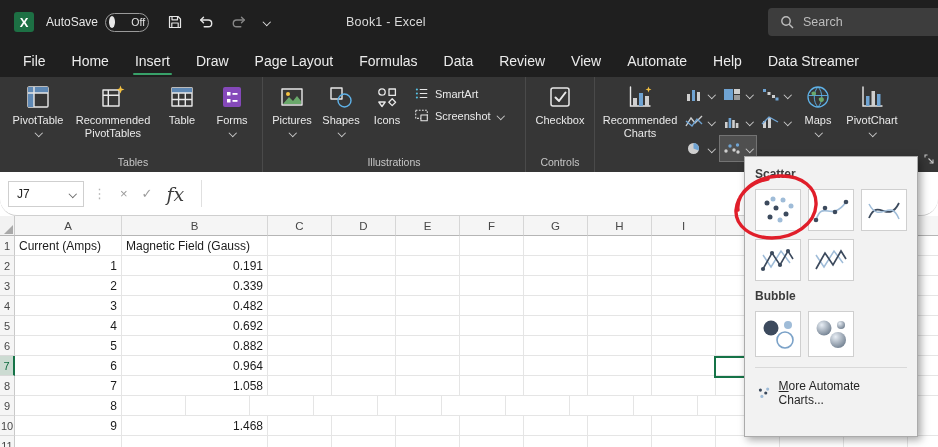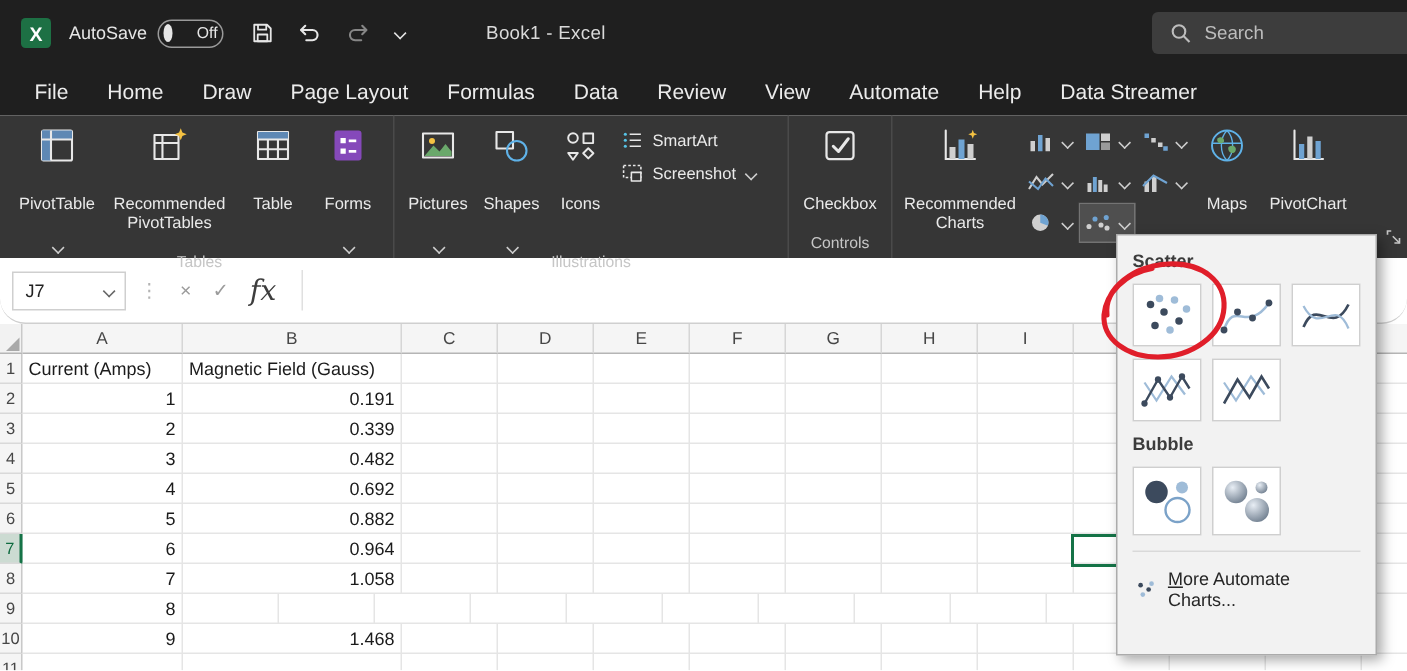--- a/index.html
+++ b/index.html
@@ -10,34 +10,34 @@
   .titlebar { height:44px; background:#1f1f1f; display:flex; align-items:center; gap:10px; padding:0 12px; color:#e6e6e6; font-size:12px; }
   .xlogo { width:24px; height:24px; display:block; }
   .autosave { display:flex; align-items:center; gap:7px; }
   .toggle { width:44px; height:19px; border:1px solid #9a9a9a; border-radius:10px; display:flex; align-items:center; gap:16px; padding:0 3px;justify-content:center; }
   .knob { width:12px; height:12px; border-radius:50%; background:#e6e6e6; }
   .tgl-state { font-size:10.5px; color:#e6e6e6; }
   .qat { display:flex; align-items:center; gap:15px; margin-left:8px; }
   .qat svg { display:block; }
   .chv { width:8px; height:6px; position:relative; display:inline-block; }
   .chv::after { content:""; position:absolute; left:1.5px; top:0; width:4.5px; height:4.5px; border-right:1.3px solid currentColor; border-bottom:1.3px solid currentColor; transform:rotate(45deg); }
-  .doc-title { margin-left:44px; color:#dadada; font-size:12.5px; letter-spacing:.2px; }
+  .doc-title { margin-left:66px; color:#dadada; font-size:12.5px; letter-spacing:.2px; }
   .searchbox { position:absolute; right:0; top:8px; width:170px; height:28px; background:#3d3d3d; border-radius:4px 0 0 4px; display:flex; align-items:center; gap:9px; padding:0 12px; color:#bdbdbd; font-size:12.5px; }
 
   
   .tabrow { height:33px; background:#1f1f1f; display:flex; align-items:stretch; padding-left:10px; color:#ececec; font-size:14px; }
   .tab { position:relative; padding:0 13px; display:flex; align-items:center; cursor:default; white-space:nowrap; }
   .tab.active::after { content:""; position:absolute; left:11px; right:11px; bottom:2px; height:2.5px; border-radius:2px; background:var(--tab_accent,#38a169); }
 
   
   .ribbon { height:95px; background:#363636; display:flex; color:#e6e6e6; padding-left:4px; position:relative; }
   .rgroup { display:flex; flex-direction:column; border-right:1px solid #4a4a4a; padding:0 4px; position:relative; }
   .rcontent { flex:1; display:flex; align-items:stretch; }
   .glabel { text-align:center; font-size:10.5px; color:#c6c6c6; padding:1px 0 4px; }
-  .bigbtn { display:flex; flex-direction:column; align-items:center; padding-top:6px; gap:19px; cursor:default; }
+  .bigbtn { display:flex; flex-direction:column; align-items:center; padding-top:6px; gap:3px; cursor:default; }
   .bicon { height:28px; display:flex; align-items:center; justify-content:center; }
   .blabel { font-size:11px; line-height:1.18; text-align:center; color:#eaeaea; }
   .bigbtn .chv, .smallbtn .chv, .cbtn .chv { color:#cfcfcf; }
   .smallstack { display:flex; flex-direction:column; gap:5px; padding:8px 2px 0; }
   .smallbtn { display:flex; align-items:center; gap:6px; font-size:11px; padding:1px 3px; color:#eaeaea; }
   .chartgrid { display:grid; grid-template-columns:repeat(3,38px); grid-auto-rows:27px; padding-top:4px; align-content:start; }
   .cbtn { display:flex; align-items:center; justify-content:center; gap:4px; }
   .cbtn.active { background:#4f4f4f; box-shadow:inset 0 0 0 1px #737373; }
   .launcher { position:absolute; right:4px; bottom:4px; }
 
@@ -118,20 +118,21 @@
           <circle cx="6" cy="6" r="4.2"></circle>
           <path d="M9.2 9.2 L13 13"></path>
         </svg>
       <span>Search</span>
     </div>
   </div>
 
   <div class="tabrow">
     <div class="tab">File</div>
     <div class="tab">Home</div>
+    <div class="tab active">Insert</div>
     <div class="tab">Draw</div>
     <div class="tab">Page Layout</div>
     <div class="tab">Formulas</div>
     <div class="tab">Data</div>
     <div class="tab">Review</div>
     <div class="tab">View</div>
     <div class="tab">Automate</div>
     <div class="tab">Help</div>
     <div class="tab">Data Streamer</div>
   </div>

